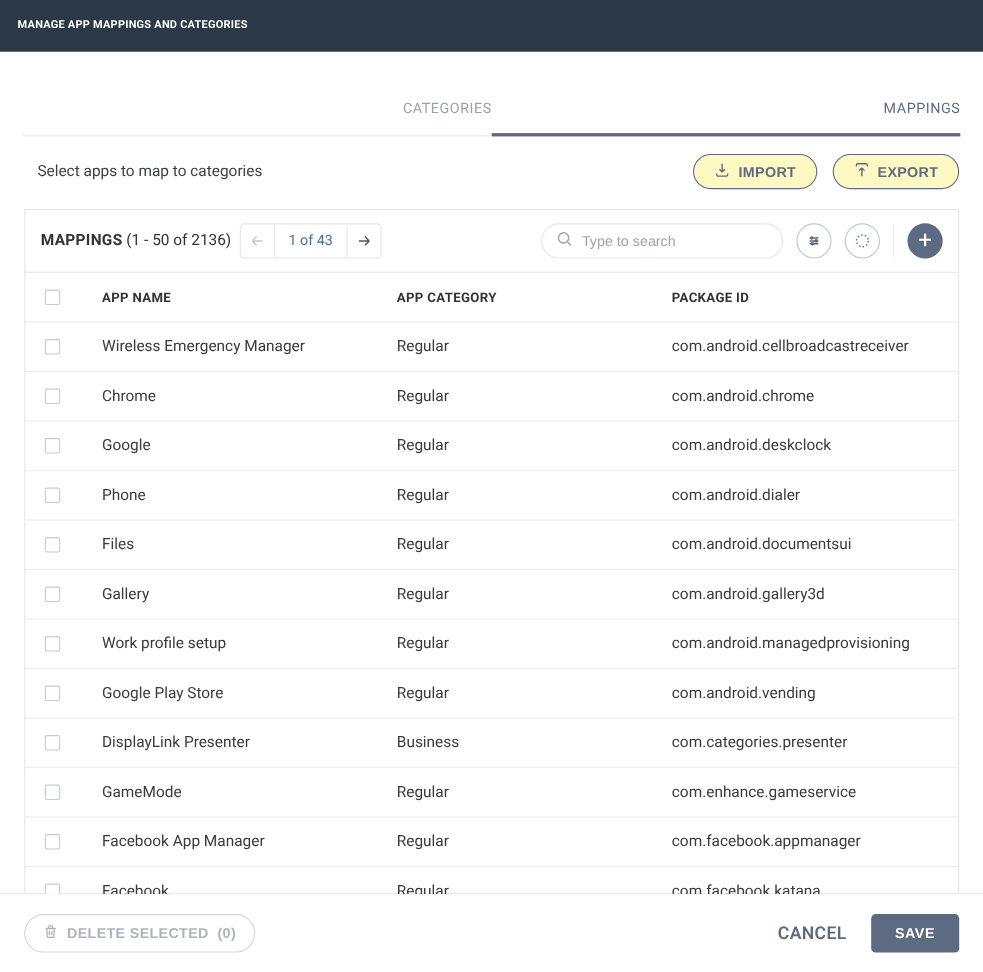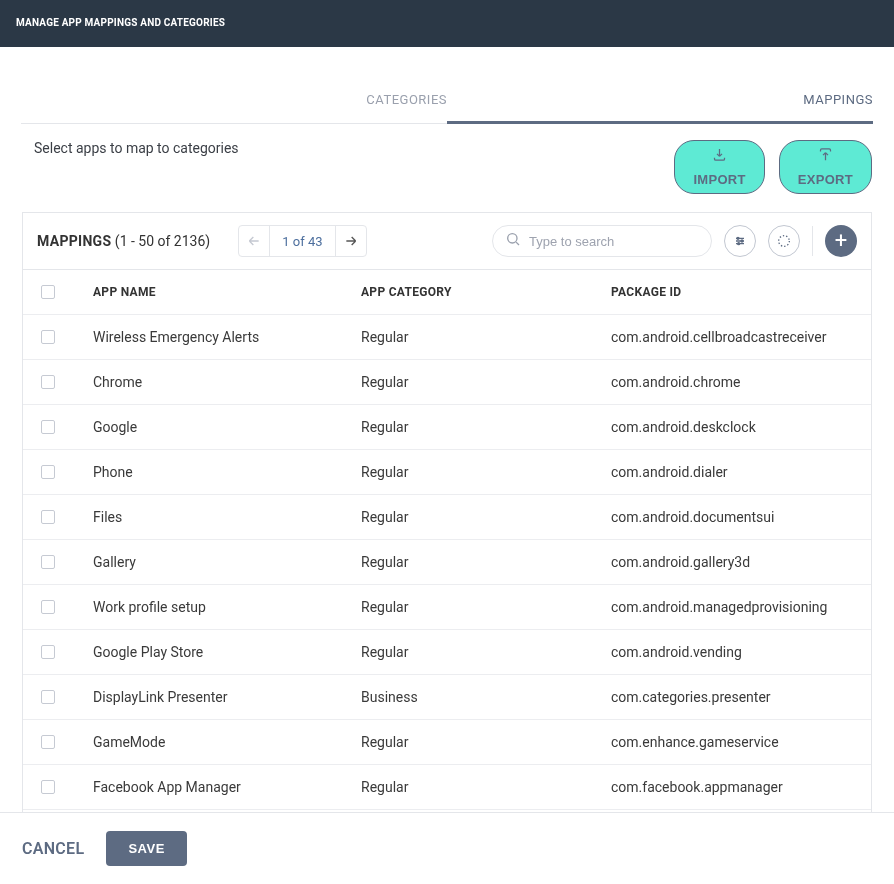--- a/index.html
+++ b/index.html
@@ -2,28 +2,28 @@
 <html><head>
 <meta charset="utf-8">
 <style>
   * { box-sizing: border-box; margin: 0; padding: 0; }
   body { font-family: -apple-system, BlinkMacSystemFont, "Segoe UI", Roboto, Helvetica, Arial, sans-serif; background: #fff; color: #333; width: 894px; height: 884px; overflow: hidden; display: flex; flex-direction: column; }
   .header-bar { background: #2b3846; color: #fff; padding: 17px 16px 19px; font-weight: 700; letter-spacing: .2px; font-size: 10px; }
   .content { flex: 1; display: flex; flex-direction: column; overflow: hidden; }
   .tabs { display: flex; border-bottom: 1px solid #e4e6ea; margin: 30px 21px 0; }
   .tab { flex: 1; text-align: right; padding: 15px 0 14px; font-size: 13px; font-weight: 400; letter-spacing: .5px; color: #9aa0ad; cursor: pointer; }
   .tab.active { color: #5d6b82; border-bottom: 3px solid #5d6b82; margin-bottom: -1px; }
-  .sub-bar { display: flex; align-items: flex-start; justify-content: space-between; padding: 16px 22px 18px 34px; }
+  .sub-bar { display: flex; align-items: center; justify-content: space-between; padding: 16px 22px 18px 34px; }
   .instruction { font-size: 14px; color: #3b3f46; }
   .right-buttons { display: flex; gap: 14px; }
-  .pill-btn { display: inline-flex; align-items: center; gap: 7px; border: 1px solid #5d6b82; color: #5d6b82; background: #5eead4; border-radius: 20px; padding: 6px 18px; font-size: 13px; font-weight: 600; letter-spacing: .3px; cursor: pointer; flex-direction: column; }
+  .pill-btn { display: inline-flex; align-items: center; gap: 7px; border: 1px solid #5d6b82; color: #5d6b82; background: #fef9c3; border-radius: 20px; padding: 6px 18px; font-size: 13px; font-weight: 600; letter-spacing: .3px; cursor: pointer; }
   .pill-btn svg { width: 15px; height: 15px; }
   .panel { margin: 0 22px; border: 1px solid #e4e6ea; border-bottom: none; flex: 1; display: flex; flex-direction: column; overflow: hidden; }
   .panel-top { display: flex; align-items: center; justify-content: space-between; padding: 12px 14px 12px 14px; }
-  .left-group { display: flex; align-items: center; gap: 28px; }
+  .left-group { display: flex; align-items: center; gap: 8px; }
   .title-count { font-size: 14px; color: #333; }
   .title-count b { font-weight: 700; letter-spacing: .3px; }
   .pager { display: inline-flex; align-items: center; border: 1px solid #e4e6ea; border-radius: 4px; overflow: hidden; }
   .pager-btn { width: 30px; height: 30px; display: inline-flex; align-items: center; justify-content: center; cursor: pointer; color: #555; }
   .pager-btn.disabled { color: #c4c8d1; cursor: default; }
   .pager-sep { width: 1px; align-self: stretch; background: #e4e6ea; }
   .pager-label { padding: 0 12px; color: #4d6f9e; font-size: 13px; }
   .right-group { display: flex; align-items: center; gap: 12px; }
   .search-box { display: flex; align-items: center; width: 220px; height: 32px; border: 1px solid #e4e6ea; border-radius: 16px; padding: 0 12px; gap: 8px; color: #9aa0ad; }
   .search-box input { border: none; outline: none; font-size: 13px; color: #333; width: 100%; }
@@ -141,21 +141,21 @@
     <div class="table-wrap">
       <div class="thead">
         <span class="chk"></span>
         <span class="th-name">APP NAME</span>
         <span>APP CATEGORY</span>
         <span>PACKAGE ID</span>
       </div>
       <div id="rows">
           <div class="trow">
             <span class="chk"></span>
-            <span class="cell-name">Wireless Emergency Alerts</span>
+            <span class="cell-name">Wireless Emergency Manager</span>
             <span>Regular</span>
             <span>com.android.cellbroadcastreceiver</span>
           </div>
           <div class="trow">
             <span class="chk"></span>
             <span class="cell-name">Chrome</span>
             <span>Regular</span>
             <span>com.android.chrome</span>
           </div>
           <div class="trow">
@@ -218,17 +218,26 @@
             <span>Regular</span>
             <span>com.facebook.katana</span>
           </div>
         </div>
     </div>
   </div>
 
 </div>
 
 <div class="footer">
+  <button class="del-btn">
+    <span>
+      <svg viewBox="0 0 24 24" fill="none" stroke="currentColor" stroke-width="2">
+          <path d="M4 7h16M10 11v6M14 11v6M6 7l1 13a1 1 0 001 1h8a1 1 0 001-1l1-13M9 7V4a1 1 0 011-1h4a1 1 0 011 1v3"></path>
+        </svg>
+    </span>
+    <span>DELETE SELECTED</span>
+    <span>(0)</span>
+  </button>
   <div class="footer-right">
     <span class="cancel-btn">CANCEL</span>
     <button class="save-btn">SAVE</button>
   </div>
 </div>
 
 </body></html>

